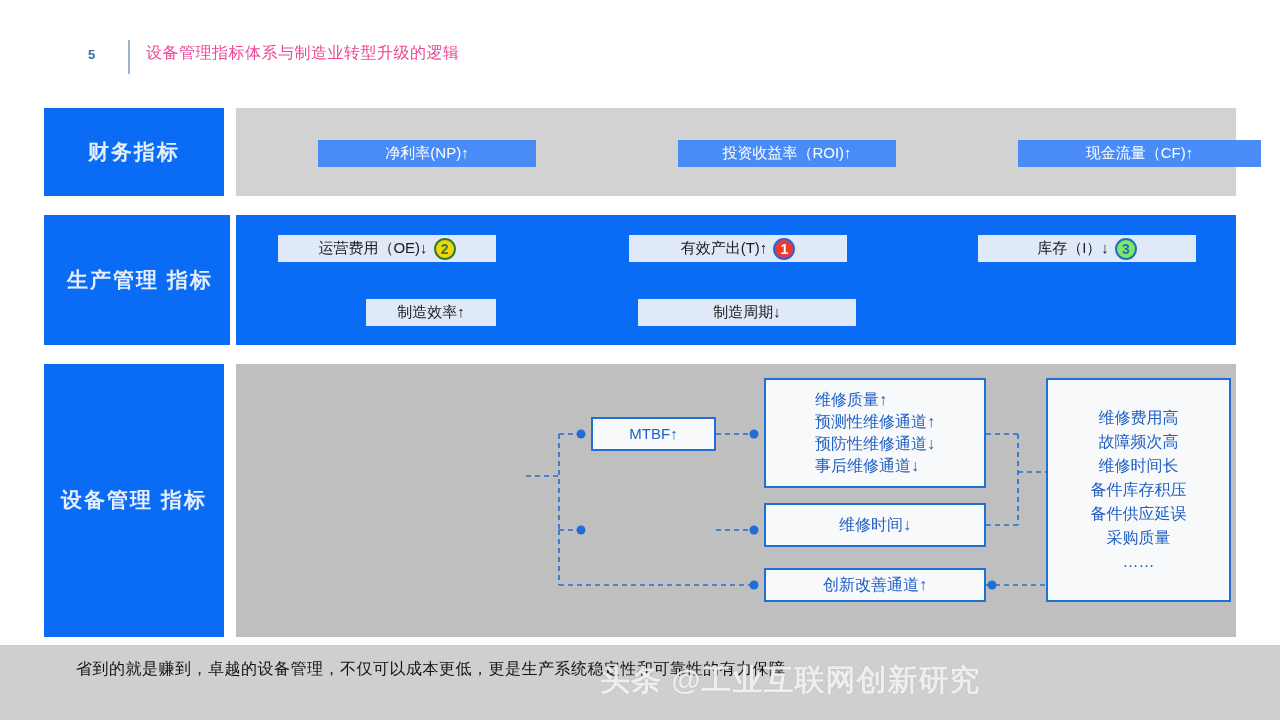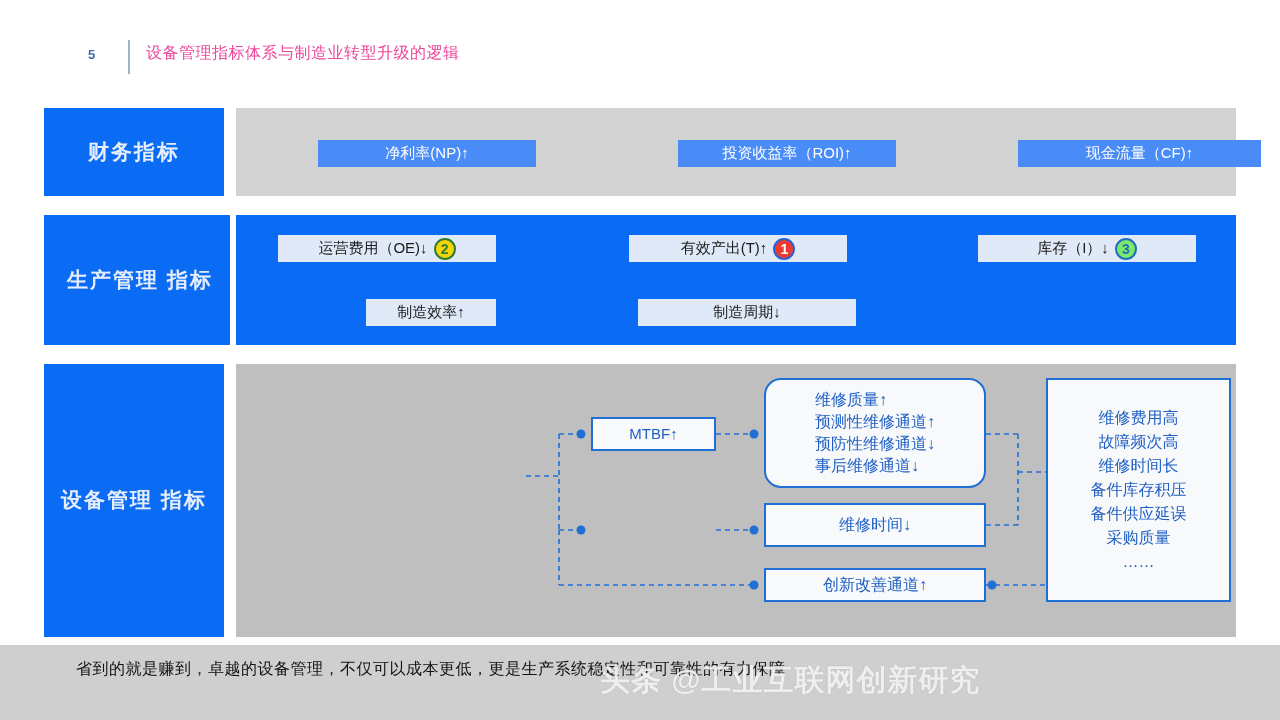--- a/index.html
+++ b/index.html
@@ -103,21 +103,21 @@
     color:#1f5fc4;font-size:16px;
     display:flex;align-items:center;justify-content:center;
     box-sizing:border-box;
     line-height:1.38;
     white-space:pre-line;
   }
   #node-availability{left:120px;top:95px;width:170px;height:35px;font-size:17px;}
   #node-mtbf{left:355px;top:53px;width:125px;height:34px;font-size:15px;}
   #node-mttr{left:355px;top:149px;width:125px;height:34px;font-size:17px;}
   #node-maint-quality{left:528px;top:14px;width:222px;height:110px;
-        justify-content:center;align-items:center;text-align:left;border-radius:17px;}
+        justify-content:center;align-items:center;text-align:left;}
   #node-maint-time{left:528px;top:139px;width:222px;height:44px;}
   #node-innovation{left:528px;top:204px;width:222px;height:34px;}
   #node-issues{left:810px;top:14px;width:185px;height:224px;
         text-align:center;font-size:16px;line-height:1.5;}
 
   
   #footer{
     position:absolute;left:0;top:645px;width:1280px;height:75px;
     background:#cfcfcf;
   }

